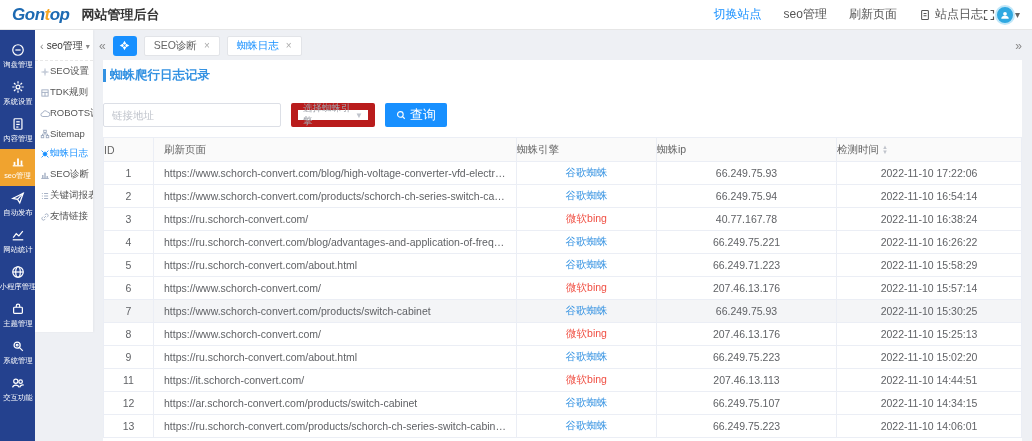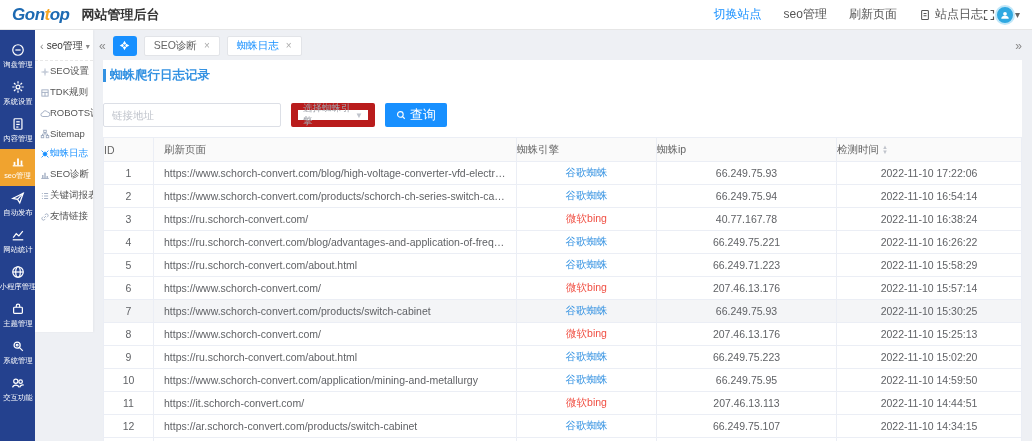--- a/index.html
+++ b/index.html
@@ -451,27 +451,20 @@
               <td>2022-11-10 15:25:13</td>
             </tr>
             <tr>
               <td>9</td>
               <td class="url">https://ru.schorch-convert.com/about.html</td>
               <td class="engine-google">谷歌蜘蛛</td>
               <td>66.249.75.223</td>
               <td>2022-11-10 15:02:20</td>
             </tr>
             <tr>
-              <td>10</td>
-              <td class="url">https://www.schorch-convert.com/application/mining-and-metallurgy</td>
-              <td class="engine-google">谷歌蜘蛛</td>
-              <td>66.249.75.95</td>
-              <td>2022-11-10 14:59:50</td>
-            </tr>
-            <tr>
               <td>11</td>
               <td class="url">https://it.schorch-convert.com/</td>
               <td class="engine-bing">微软bing</td>
               <td>207.46.13.113</td>
               <td>2022-11-10 14:44:51</td>
             </tr>
             <tr>
               <td>12</td>
               <td class="url">https://ar.schorch-convert.com/products/switch-cabinet</td>
               <td class="engine-google">谷歌蜘蛛</td>

